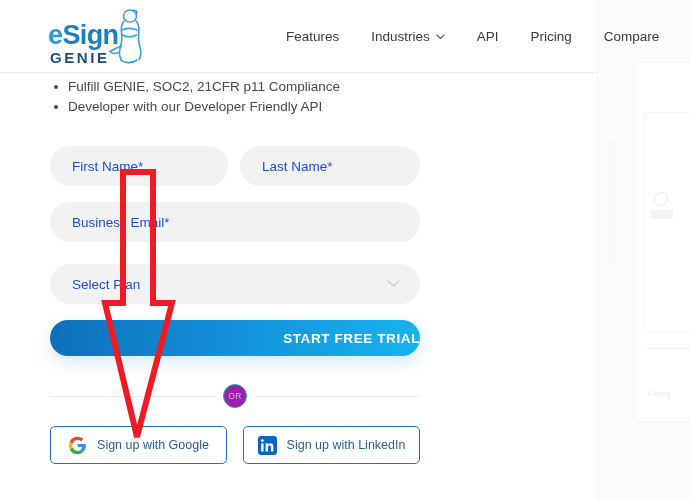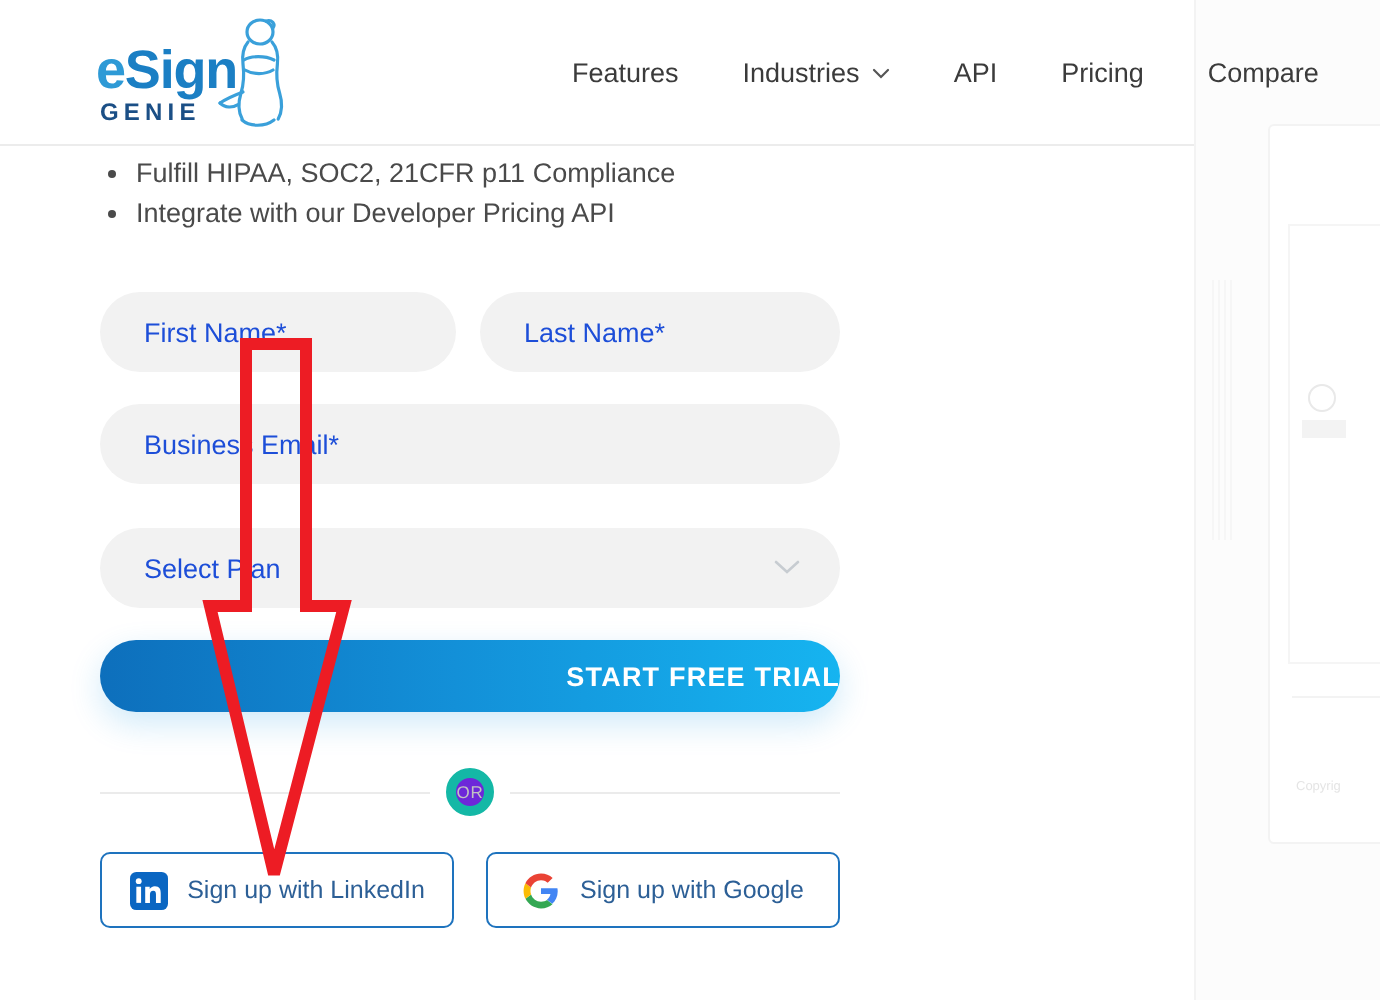--- a/index.html
+++ b/index.html
@@ -39,21 +39,21 @@
   }
   .logo-text {
     position:absolute; left:0; top:14px;
     font-size:27px; font-weight:700; letter-spacing:-.6px;
     line-height:1;
     color:#1b7fc4;
   }
   .logo-text .e { color:#2e9ad6; }
   .logo-sub {
     position:absolute; left:2px; top:41px;
-    font-size:12px; font-weight:700; letter-spacing:2.6px;
+    font-size:15px; font-weight:700; letter-spacing:2.6px;
     color:#1b4f86;
   }
   .genie-svg { position:absolute; left:58px; top:0px; }
 
   .nav {
     position:absolute; left:270px; top:0; height:73px;
     display:flex; align-items:center; gap:0px;
   }
   .nav a {
     display:flex; align-items:center; gap:6px;
@@ -113,21 +113,21 @@
   }
 
   
   .or-wrap {
     position:absolute; left:50px; top:388px; width:370px; height:16px;
     display:flex; align-items:center; z-index:4;
   }
   .or-line { flex:1; height:1px; background:#ebebeb; }
   .or-badge {
     width:24px; height:24px; border-radius:50%;
-    border:5px solid #14b8a6; background:#6d28d9;
+    border:1px solid #14b8a6; background:#a21caf;
     display:flex; align-items:center; justify-content:center;
     font-size:8.5px; color:#c2c2c2; letter-spacing:.4px;
     margin:0 8px;
   }
 
   
   .social {
     position:absolute; left:50px; top:426px; width:370px; height:38px;
     display:flex; gap:16px; z-index:4;
   }
@@ -230,22 +230,22 @@
           <span>Pricing</span>
         </a>
       <a href="#">
           <span>Compare</span>
         </a>
       <a href="#"></a>
     </nav>
   </div>
 
   <ul class="bullets">
-    <li>Fulfill HIPAA, SOC2, 21CFR p11 Compliance</li>
-    <li>Integrate with our Developer Pricing API</li>
+    <li>Fulfill GENIE, SOC2, 21CFR p11 Compliance</li>
+    <li>Developer with our Developer Friendly API</li>
   </ul>
 
   <div class="form-area">
 
     <div class="field f-first">
       <span>First Name*</span>
     </div>
 
     <div class="field f-last">
       <span>Last Name*</span>
@@ -267,40 +267,40 @@
     </button>
   </div>
 
   <div class="or-wrap">
     <div class="or-line"></div>
     <div class="or-badge">OR</div>
     <div class="or-line"></div>
   </div>
 
   <div class="social">
+
+    <button class="sbtn">
+      <svg width="19" height="19" viewBox="0 0 48 48">
+        <path fill="#4285F4" d="M45.1 24.5c0-1.6-.1-2.8-.4-4.1H24v7.5h11.9c-.2 2-1.5 5-4.4 7l6.7 5.2c4-3.7 6.9-9.1 6.9-15.6z"></path>
+        <path fill="#34A853" d="M24 46c5.9 0 10.9-2 14.5-5.3l-6.9-5.4c-1.9 1.3-4.4 2.2-7.6 2.2-5.8 0-10.7-3.8-12.5-9.1l-7.1 5.5C8.1 41 15.4 46 24 46z"></path>
+        <path fill="#FBBC05" d="M11.5 28.4c-.5-1.4-.8-2.9-.8-4.4s.3-3 .7-4.4l-7.1-5.5C2.8 17 2 20.4 2 24s.8 7 2.3 9.9l7.2-5.5z"></path>
+        <path fill="#EA4335" d="M24 10.3c4.1 0 6.9 1.8 8.5 3.3l6.2-6C34.9 4.1 29.9 2 24 2 15.4 2 8.1 7 4.3 14.1l7.1 5.5c1.9-5.3 6.8-9.3 12.6-9.3z"></path>
+      </svg>
+      <span class="lbl">Sign up with Google</span>
+    </button>
 
     <button class="sbtn">
       <svg width="19" height="19" viewBox="0 0 24 24">
         <rect x="0" y="0" width="24" height="24" rx="4" fill="#0A66C2"></rect>
         <rect x="4" y="9.3" width="3" height="10.2" fill="#fff"></rect>
         <circle cx="5.5" cy="5.8" r="1.85" fill="#fff"></circle>
         <path d="M9.6 9.3h2.85v1.5c.5-.9 1.6-1.8 3.25-1.8 3 0 3.7 1.85 3.7 4.6v5.9h-3v-5.3c0-1.35-.3-2.35-1.7-2.35s-2.1.95-2.1 2.3v5.35h-3V9.3z" fill="#fff"></path>
       </svg>
       <span class="lbl">Sign up with LinkedIn</span>
     </button>
-
-    <button class="sbtn">
-      <svg width="19" height="19" viewBox="0 0 48 48">
-        <path fill="#4285F4" d="M45.1 24.5c0-1.6-.1-2.8-.4-4.1H24v7.5h11.9c-.2 2-1.5 5-4.4 7l6.7 5.2c4-3.7 6.9-9.1 6.9-15.6z"></path>
-        <path fill="#34A853" d="M24 46c5.9 0 10.9-2 14.5-5.3l-6.9-5.4c-1.9 1.3-4.4 2.2-7.6 2.2-5.8 0-10.7-3.8-12.5-9.1l-7.1 5.5C8.1 41 15.4 46 24 46z"></path>
-        <path fill="#FBBC05" d="M11.5 28.4c-.5-1.4-.8-2.9-.8-4.4s.3-3 .7-4.4l-7.1-5.5C2.8 17 2 20.4 2 24s.8 7 2.3 9.9l7.2-5.5z"></path>
-        <path fill="#EA4335" d="M24 10.3c4.1 0 6.9 1.8 8.5 3.3l6.2-6C34.9 4.1 29.9 2 24 2 15.4 2 8.1 7 4.3 14.1l7.1 5.5c1.9-5.3 6.8-9.3 12.6-9.3z"></path>
-      </svg>
-      <span class="lbl">Sign up with Google</span>
-    </button>
   </div>
 
   <div class="right-pane">
     <div class="rp-stripes">
       <i style="left:0"></i>
         <i style="left:3px"></i>
         <i style="left:6px"></i>
         <i style="left:9px"></i>
     </div>
     <div class="rp-card"></div>

